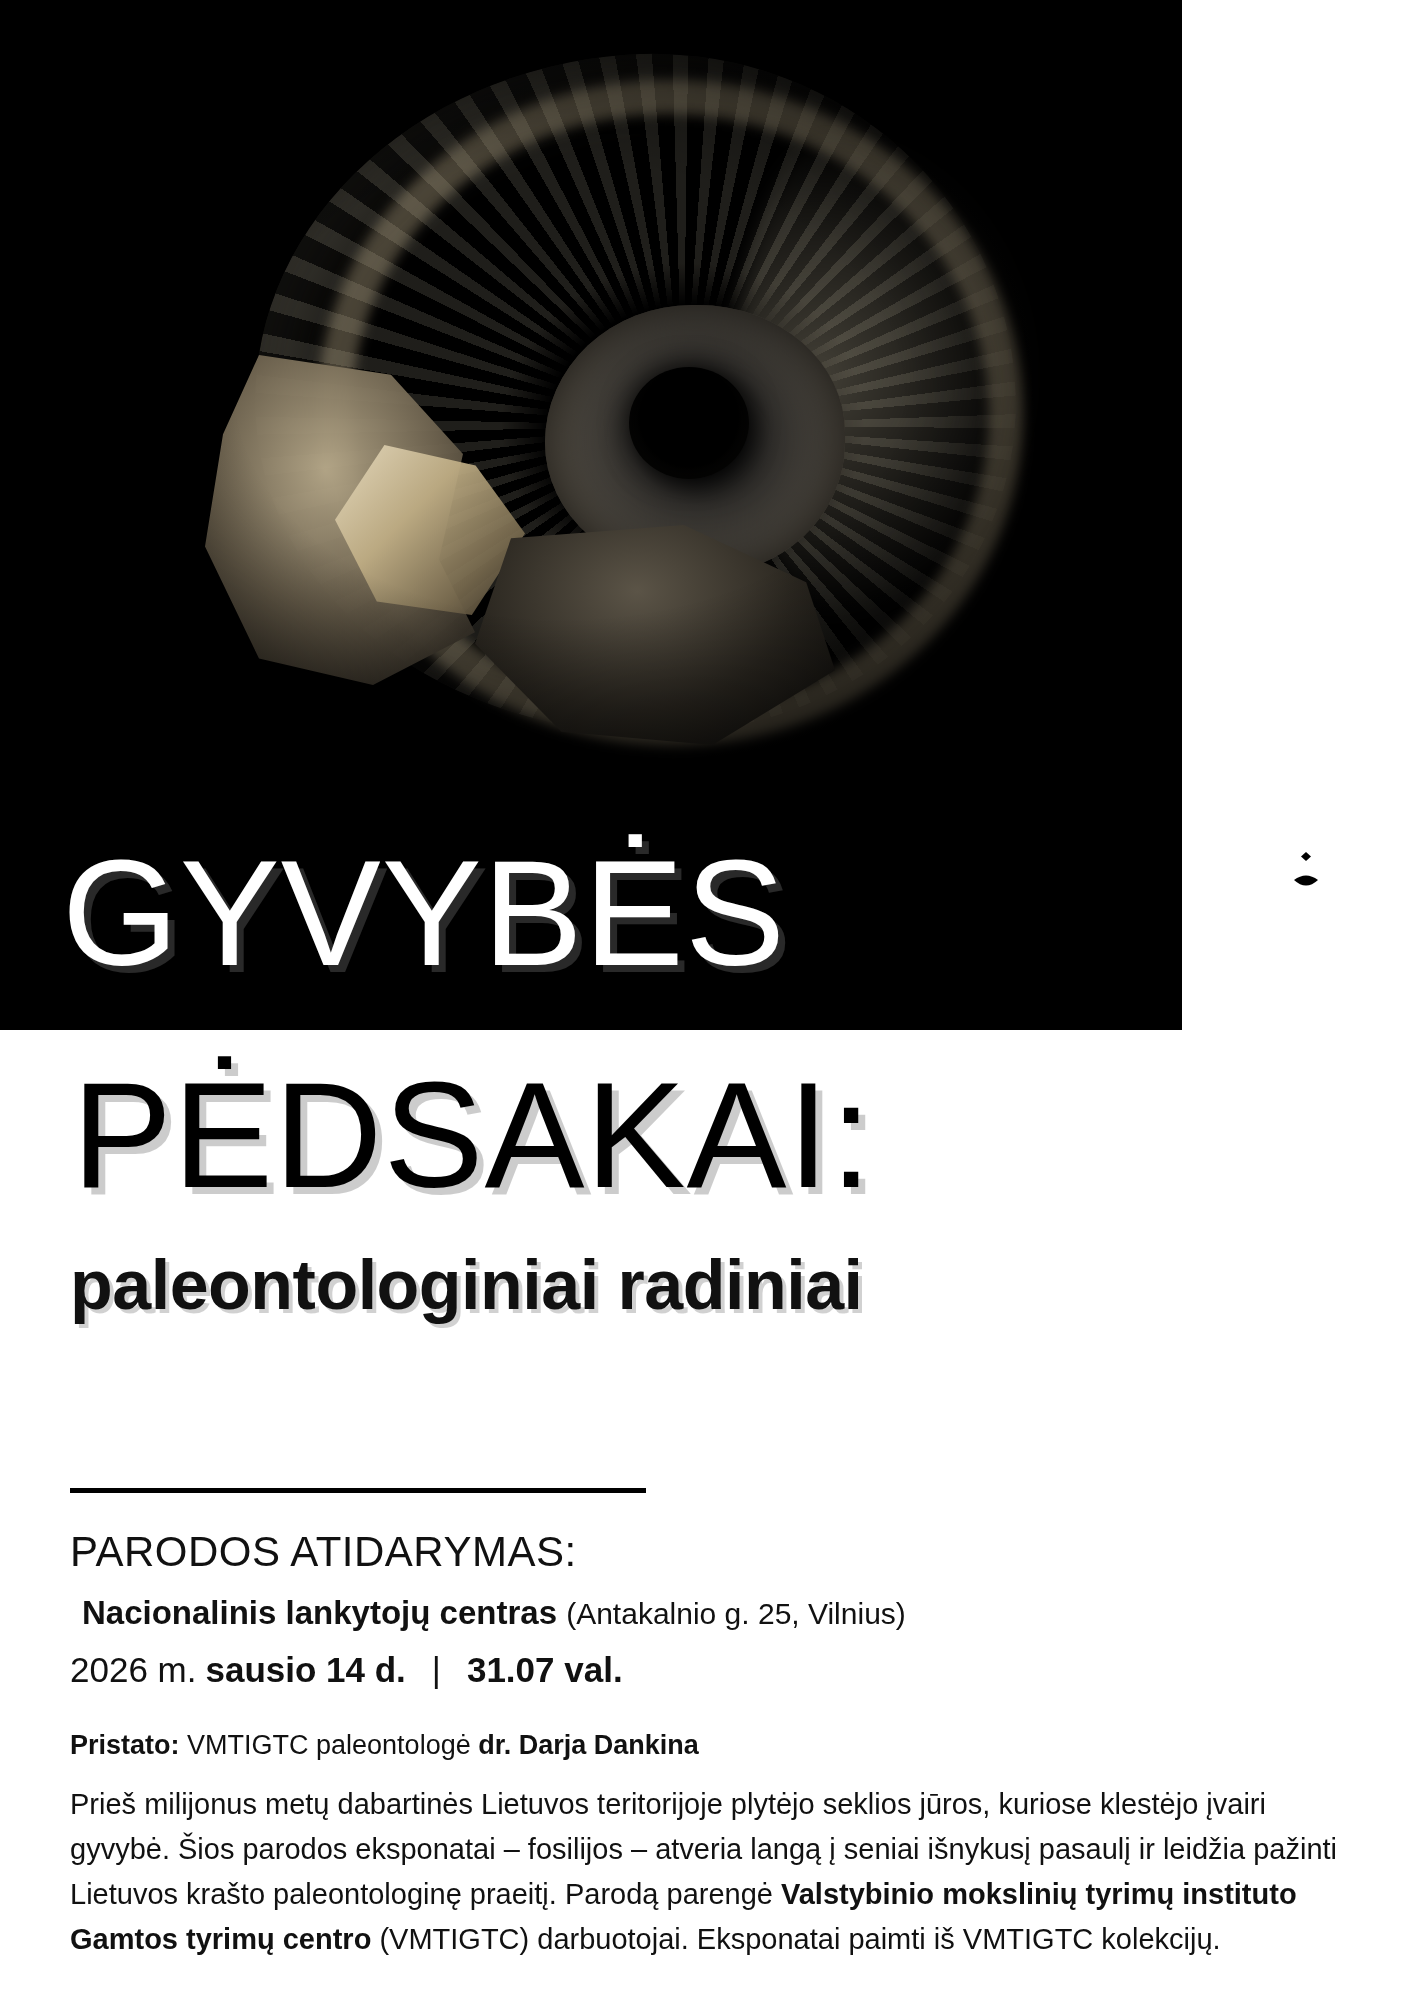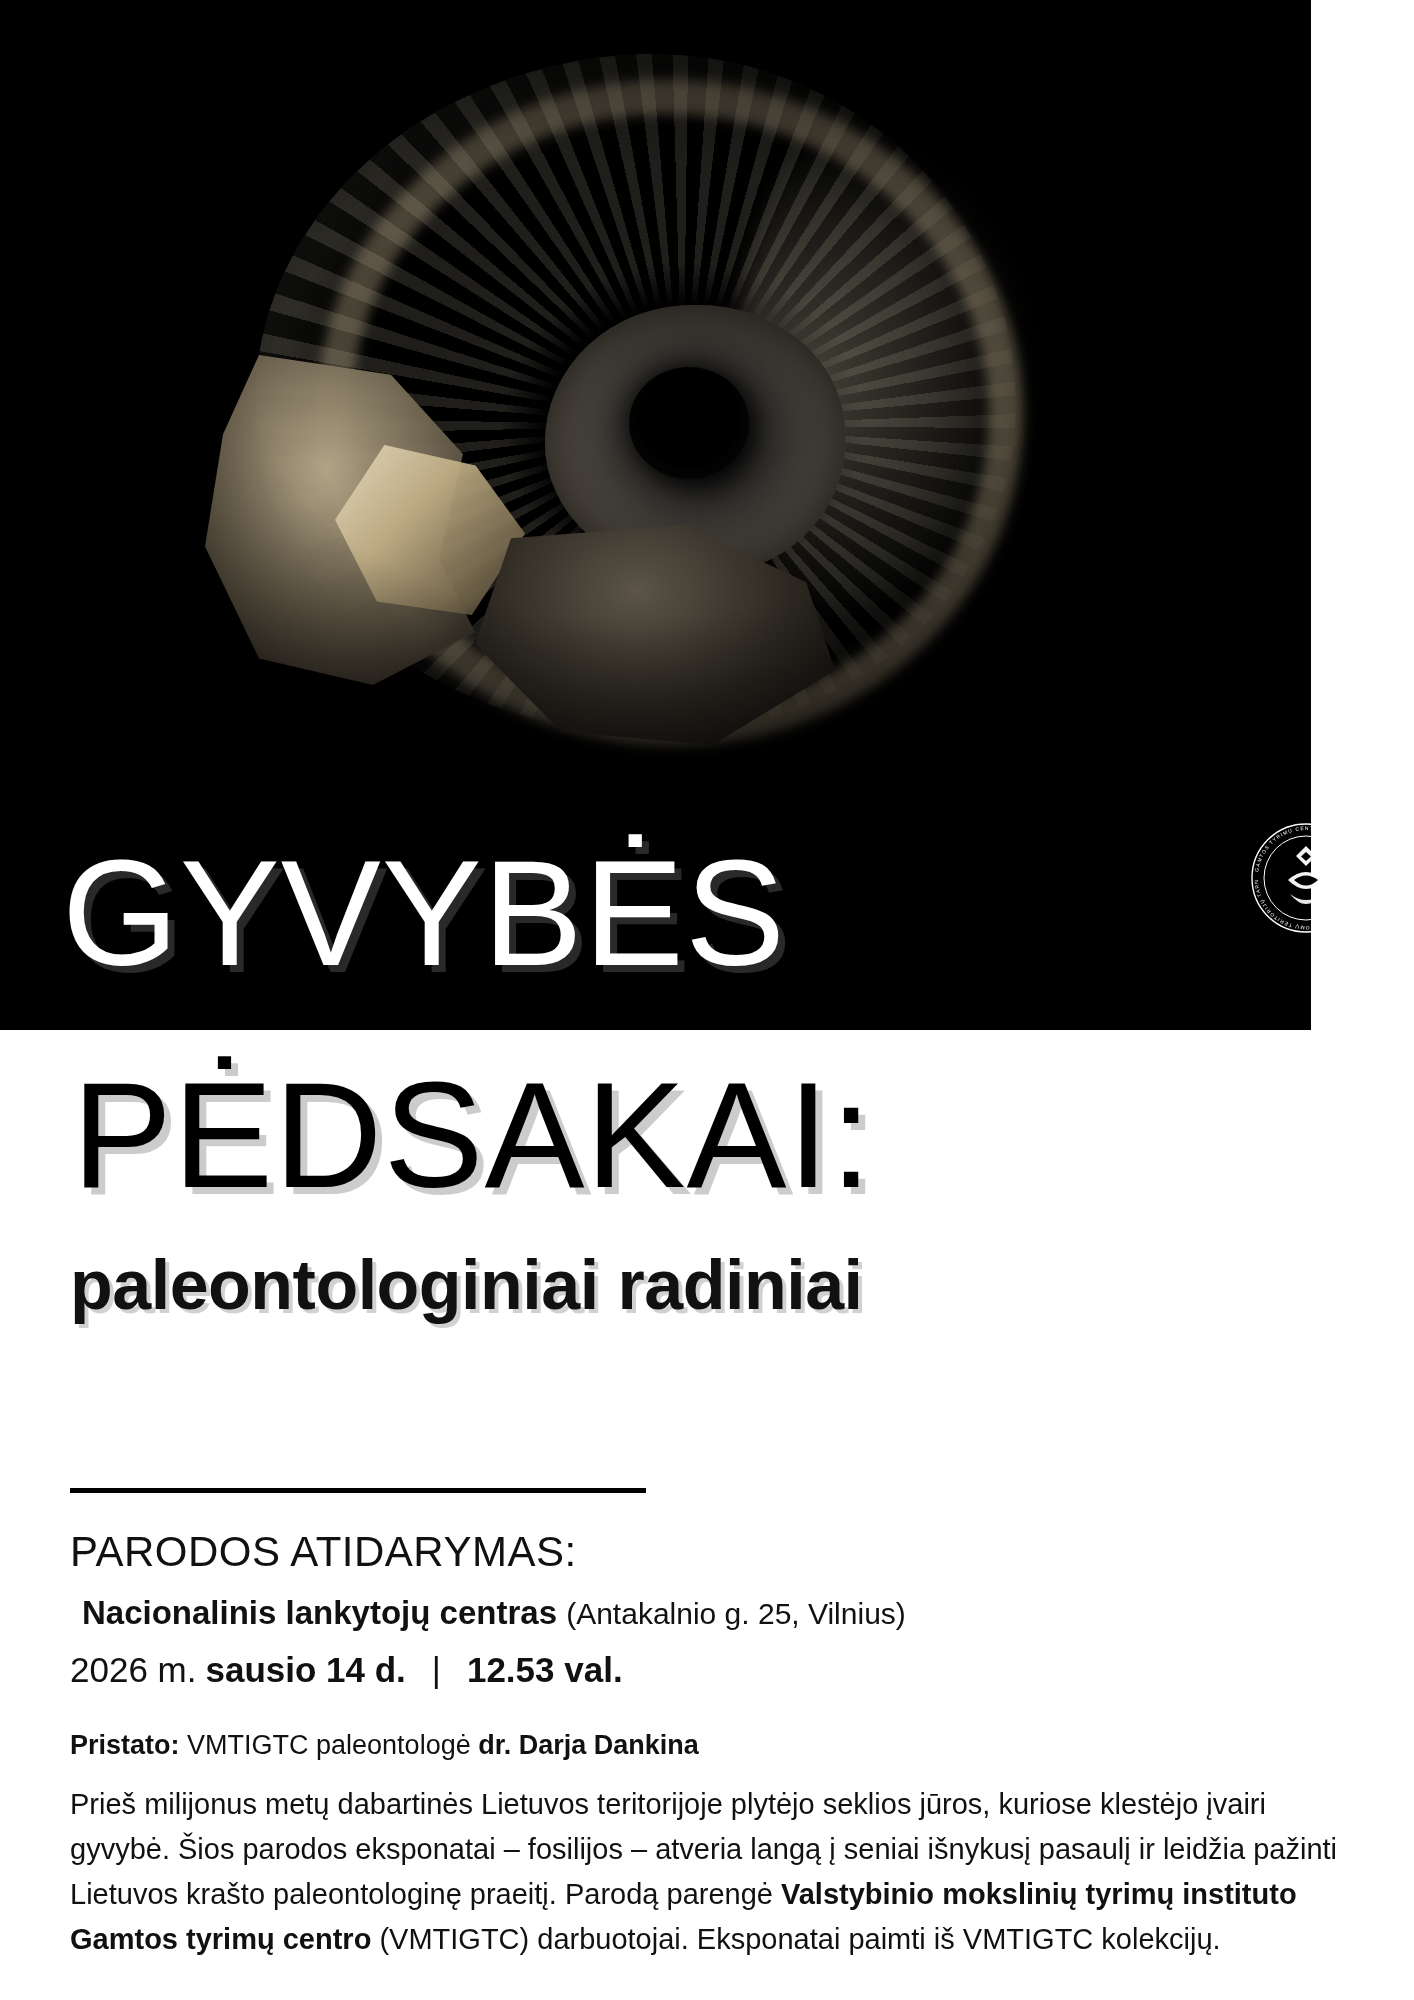--- a/index.html
+++ b/index.html
@@ -14,21 +14,21 @@
     overflow: hidden;
     font-family: "Liberation Sans", sans-serif;
     color: #000000;
   }
 
   
   .hero {
     position: absolute;
     left: 0;
     top: 0;
-    width: 1311px;
+    width: 1182px;
     height: 1030px;
     background: #000000;
     overflow: hidden;
   }
 
   
   .fossil-wrap {
     position: absolute;
     left: 215px;
     top: 55px;
@@ -315,21 +315,21 @@
 
 <div class="venue">
   <span class="venue-name">Nacionalinis lankytojų centras</span>
   <span class="venue-address">(Antakalnio g. 25, Vilnius)</span>
 </div>
 
 <div class="datetime">
   <span class="year">2026 m.</span>
   <span class="day">sausio 14 d.</span>
   <span class="sep">|</span>
-  <span class="time">12.53 val.</span>
+  <span class="time">31.07 val.</span>
 </div>
 
 <div class="presenter">
   <span class="lead">Pristato:</span>
   <span>VMTIGTC paleontologė</span>
   <span class="person">dr. Darja Dankina</span>
 </div>
 
 <div class="body-text">
   <span>Prieš milijonus metų dabartinės Lietuvos teritorijoje plytėjo seklios jūros, kuriose klestėjo įvairi gyvybė. Šios parodos eksponatai – fosilijos – atveria langą į seniai išnykusį pasaulį ir leidžia pažinti Lietuvos krašto paleontologinę praeitį. Parodą parengė </span><b>Valstybinio mokslinių tyrimų instituto Gamtos tyrimų centro</b><span> (VMTIGTC) darbuotojai. Eksponatai paimti iš VMTIGTC kolekcijų.</span>

